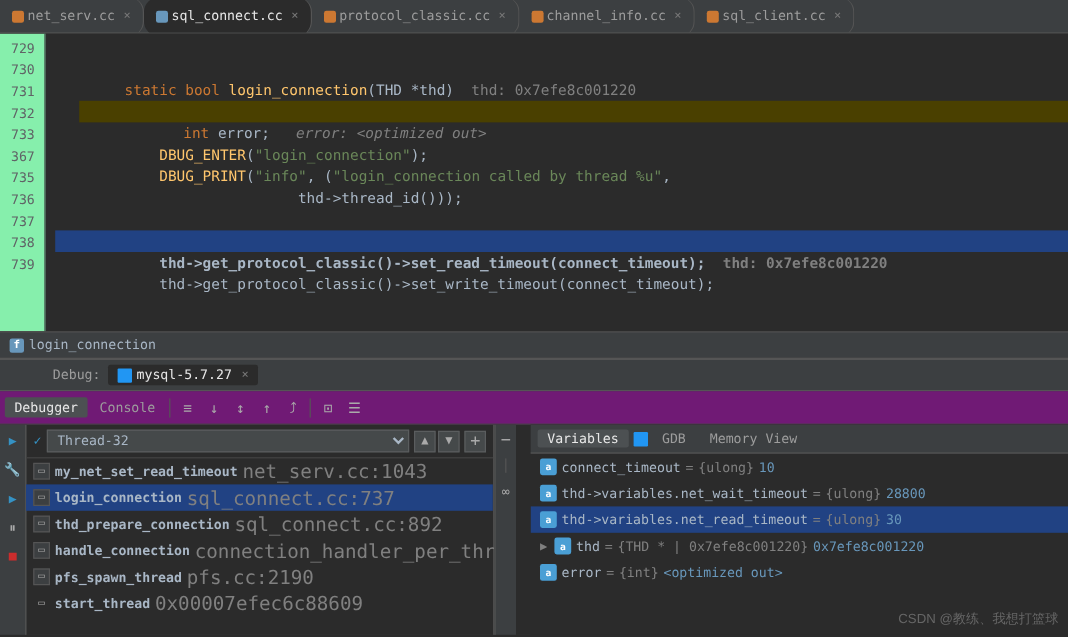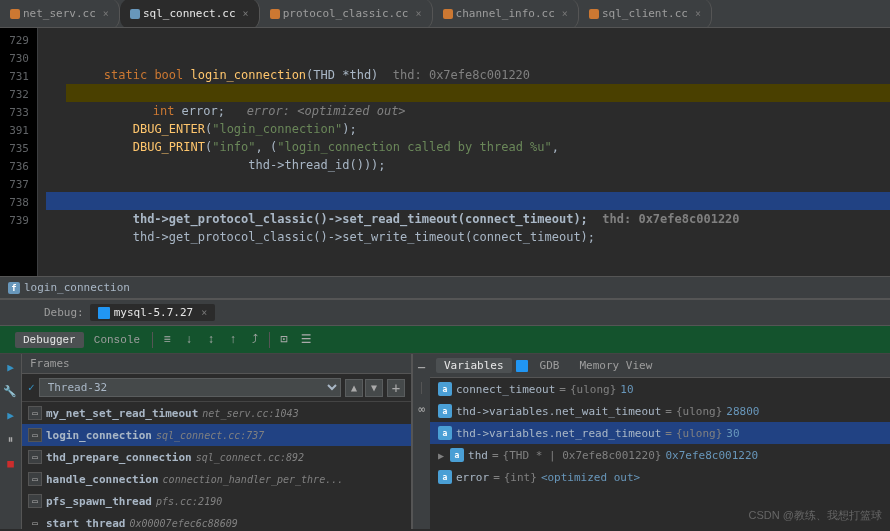--- a/index.html
+++ b/index.html
@@ -60,21 +60,21 @@
       background: #2b2b2b;
       height: 248px;
       overflow: hidden;
       position: relative;
     }
     .code-lines {
       display: flex;
       height: 100%;
     }
     .line-numbers {
-      background: #000000;
+      background: #86efac;
       color: #606366;
       padding: 4px 0;
       min-width: 38px;
       text-align: right;
       font-size: 11px;
       line-height: 18px;
       padding-right: 8px;
       border-right: 1px solid #3d3f41;
       user-select: none;
     }
@@ -165,26 +165,25 @@
       height: 12px;
       background: #2196F3;
       border-radius: 1px;
       display: inline-block;
     }
 
     
     .debug-toolbar {
       display: flex;
       align-items: center;
-      background: #14532d;
+      background: #701a75;
       height: 28px;
-      padding: 0 15px;
+      padding: 0 4px;
       gap: 2px;
       border-bottom: 1px solid #444;
-      font-family: Liberation Mono, monospace;
     }
     .debug-toolbar-tab {
       padding: 2px 8px;
       font-size: 11px;
       cursor: pointer;
       color: #9d9d9d;
       border-radius: 2px;
     }
     .debug-toolbar-tab.active {
       color: #e8e8e8;
@@ -302,29 +301,29 @@
       font-size: 9px;
       color: #aaa;
       flex-shrink: 0;
     }
     .frame-name {
       color: #a9b7c6;
       font-weight: bold;
     }
     .frame-location {
       color: #808080;
-      font-size: 10px;
-      font-style: italic;
+      font-size: 16px;
     }
 
     
     .variables-panel {
       flex: 1;
       overflow: hidden;
       background: #2b2b2b;
+      margin-left: 12px;
     }
     .var-tabs {
       display: flex;
       background: #3c3f41;
       border-bottom: 1px solid #555;
       height: 24px;
       align-items: center;
       padding: 0 6px;
       gap: 4px;
     }
@@ -452,21 +451,21 @@
 </div>
 
 <div class="editor">
   <div class="code-lines">
     <div class="line-numbers">
       <div>729</div>
       <div>730</div>
       <div>731</div>
       <div>732</div>
       <div>733</div>
-      <div>391</div>
+      <div>367</div>
       <div>735</div>
       <div>736</div>
       <div>737</div>
       <div>738</div>
       <div>739</div>
     </div>
     <div class="code-content">
       <div class="code-line">
         <span class="kw">static </span><span class="kw">bool </span><span class="fn">login_connection</span><span class="param">(THD *thd)</span><span class="grey-text">  thd: 0x7efe8c001220</span>
       </div>
@@ -534,21 +533,20 @@
 
     <div class="left-strip">
       <div class="strip-btn" style="color:#3592c4;">▶</div>
       <div class="strip-btn">🔧</div>
       <div class="strip-btn" style="color:#3592c4;">▶</div>
       <div class="strip-btn">⏸</div>
       <div class="strip-btn" style="color:#cc2d2d;">■</div>
     </div>
 
     <div class="frames-panel">
-      <div class="frames-header">Frames</div>
       <div class="thread-selector">
         <span class="thread-check">✓</span>
         <select class="thread-dropdown">
           <option>Thread-32</option>
         </select>
         <div class="thread-arrows">
           <div class="arrow-btn">▲</div>
           <div class="arrow-btn">▼</div>
         </div>
         <div class="add-btn">+</div>

